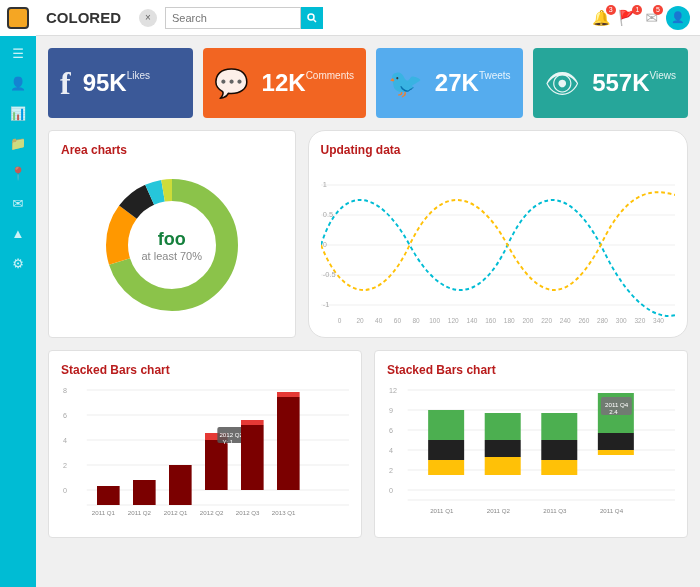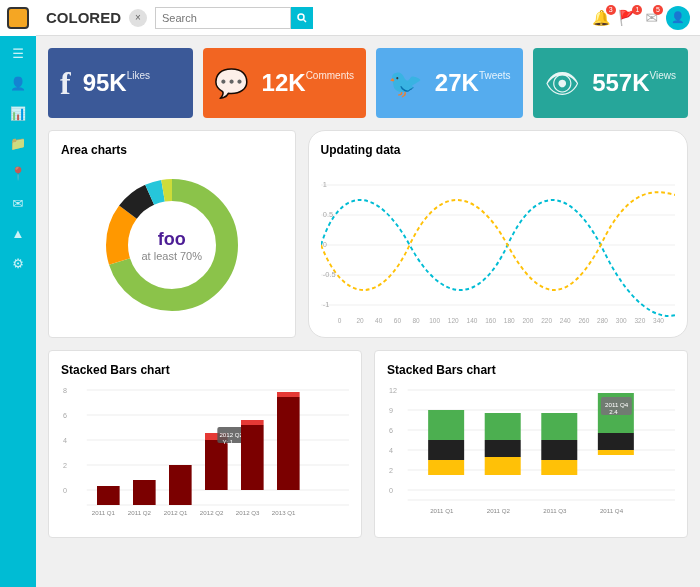--- a/index.html
+++ b/index.html
@@ -52,20 +52,21 @@
       display: flex;
       align-items: center;
       padding: 0 10px;
       border-bottom: 1px solid #ddd;
       gap: 8px;
     }
     .header-title {
       font-size: 15px;
       font-weight: bold;
       color: #333;
+      margin-right: 10px;
     }
     .header-close-btn {
       width: 18px; height: 18px;
       border-radius: 50%;
       background: #e0e0e0;
       border: none;
       display: flex; align-items: center; justify-content: center;
       font-size: 10px; cursor: pointer; color: #666;
     }
     .search-bar {
@@ -160,37 +161,37 @@
       background: #fff;
       border-radius: 4px;
       padding: 12px;
       border: 1px solid #e0e0e0;
     }
     .chart-card-left { flex: 1; }
     .chart-card-right { flex: 1.6; border-radius: 17px; }
     .chart-title {
       font-size: 12px;
       font-weight: bold;
-      color: #000000;
+      color: #b91c1c;
       margin-bottom: 8px;
     }
 
     
     .donut-container {
       display: flex;
       align-items: center;
       justify-content: center;
       height: 160px;
       position: relative;
     }
     .donut-label {
       position: absolute;
       text-align: center;
     }
-    .donut-label-main { font-size: 18px; font-weight: bold; color: #4c1d95; }
+    .donut-label-main { font-size: 18px; font-weight: bold; color: #15803d; }
     .donut-label-sub { font-size: 11px; color: #888; }
 
     
     .line-chart-container {
       height: 160px;
       position: relative;
     }
 
     
     .bar-charts-row {

